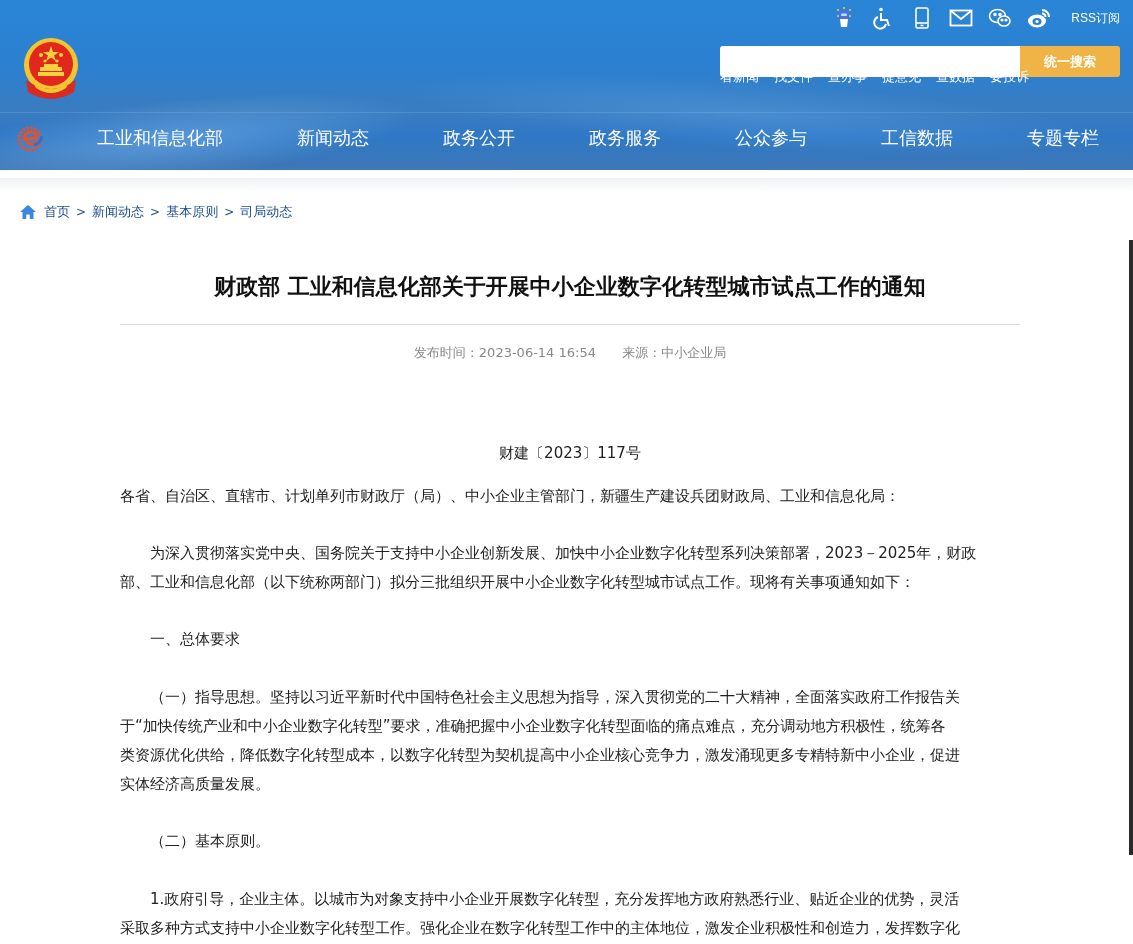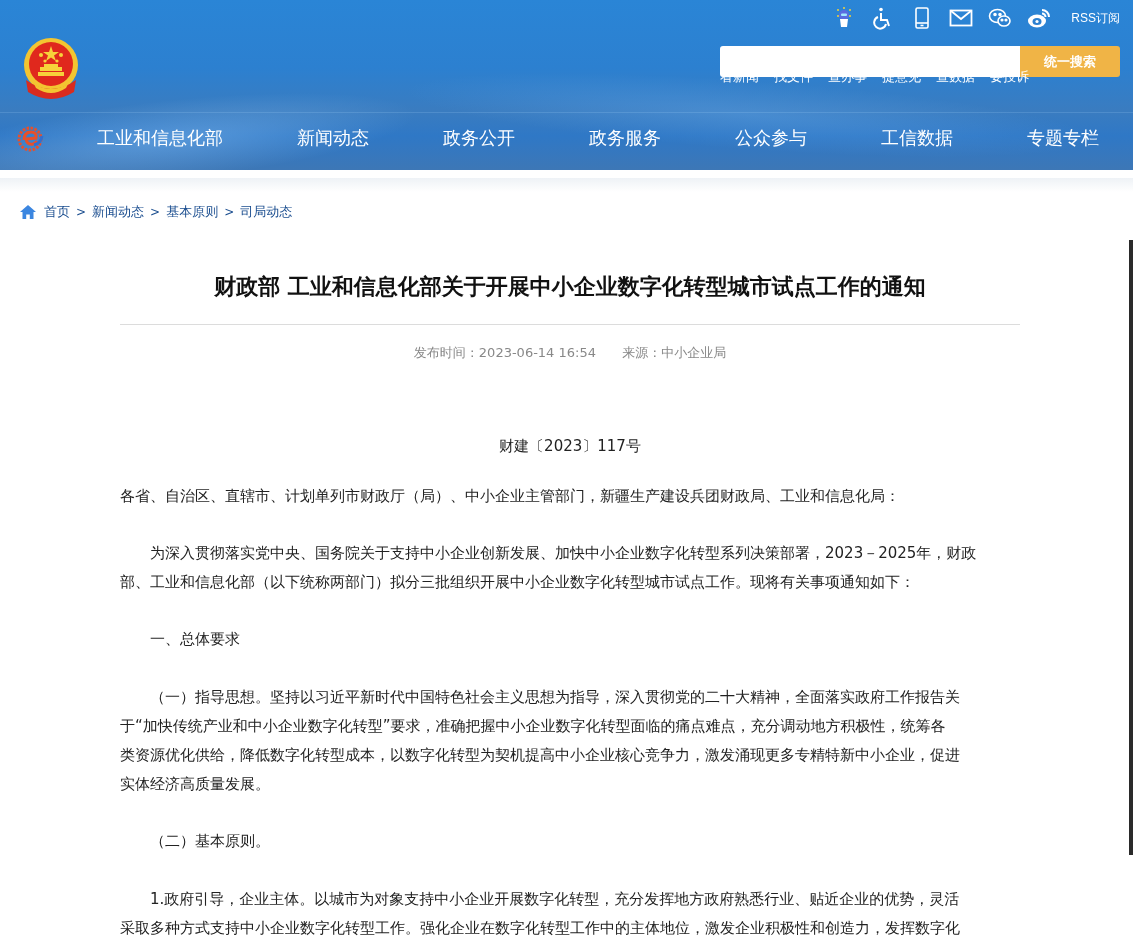--- a/index.html
+++ b/index.html
@@ -181,21 +181,21 @@
 </div>
 
 <h1 class="article-title">财政部 工业和信息化部关于开展中小企业数字化转型城市试点工作的通知</h1>
 <div class="title-rule"></div>
 <div class="meta">
   <span>发布时间：2023-06-14 16:54</span>
   <span>来源：中小企业局</span>
 </div>
 
 <div class="content">
-  <div class="p center" style="top:8px">财建〔2023〕117号</div>
+  <div class="p center" style="top:15px">财建〔2023〕117号</div>
   <div class="p" style="top:58px">各省、自治区、直辖市、计划单列市财政厅（局）、中小企业主管部门，新疆生产建设兵团财政局、工业和信息化局：</div>
   <div class="p indent" style="top:115px">为深入贯彻落实党中央、国务院关于支持中小企业创新发展、加快中小企业数字化转型系列决策部署，2023－2025年，财政</div>
   <div class="p" style="top:144px">部、工业和信息化部（以下统称两部门）拟分三批组织开展中小企业数字化转型城市试点工作。现将有关事项通知如下：</div>
   <div class="p indent" style="top:201px">一、总体要求</div>
   <div class="p indent" style="top:259px">（一）指导思想。坚持以习近平新时代中国特色社会主义思想为指导，深入贯彻党的二十大精神，全面落实政府工作报告关</div>
   <div class="p" style="top:288px">于“加快传统产业和中小企业数字化转型”要求，准确把握中小企业数字化转型面临的痛点难点，充分调动地方积极性，统筹各</div>
   <div class="p" style="top:317px">类资源优化供给，降低数字化转型成本，以数字化转型为契机提高中小企业核心竞争力，激发涌现更多专精特新中小企业，促进</div>
   <div class="p" style="top:346px">实体经济高质量发展。</div>
   <div class="p indent" style="top:403px">（二）基本原则。</div>
   <div class="p indent" style="top:461px">1.政府引导，企业主体。以城市为对象支持中小企业开展数字化转型，充分发挥地方政府熟悉行业、贴近企业的优势，灵活</div>

